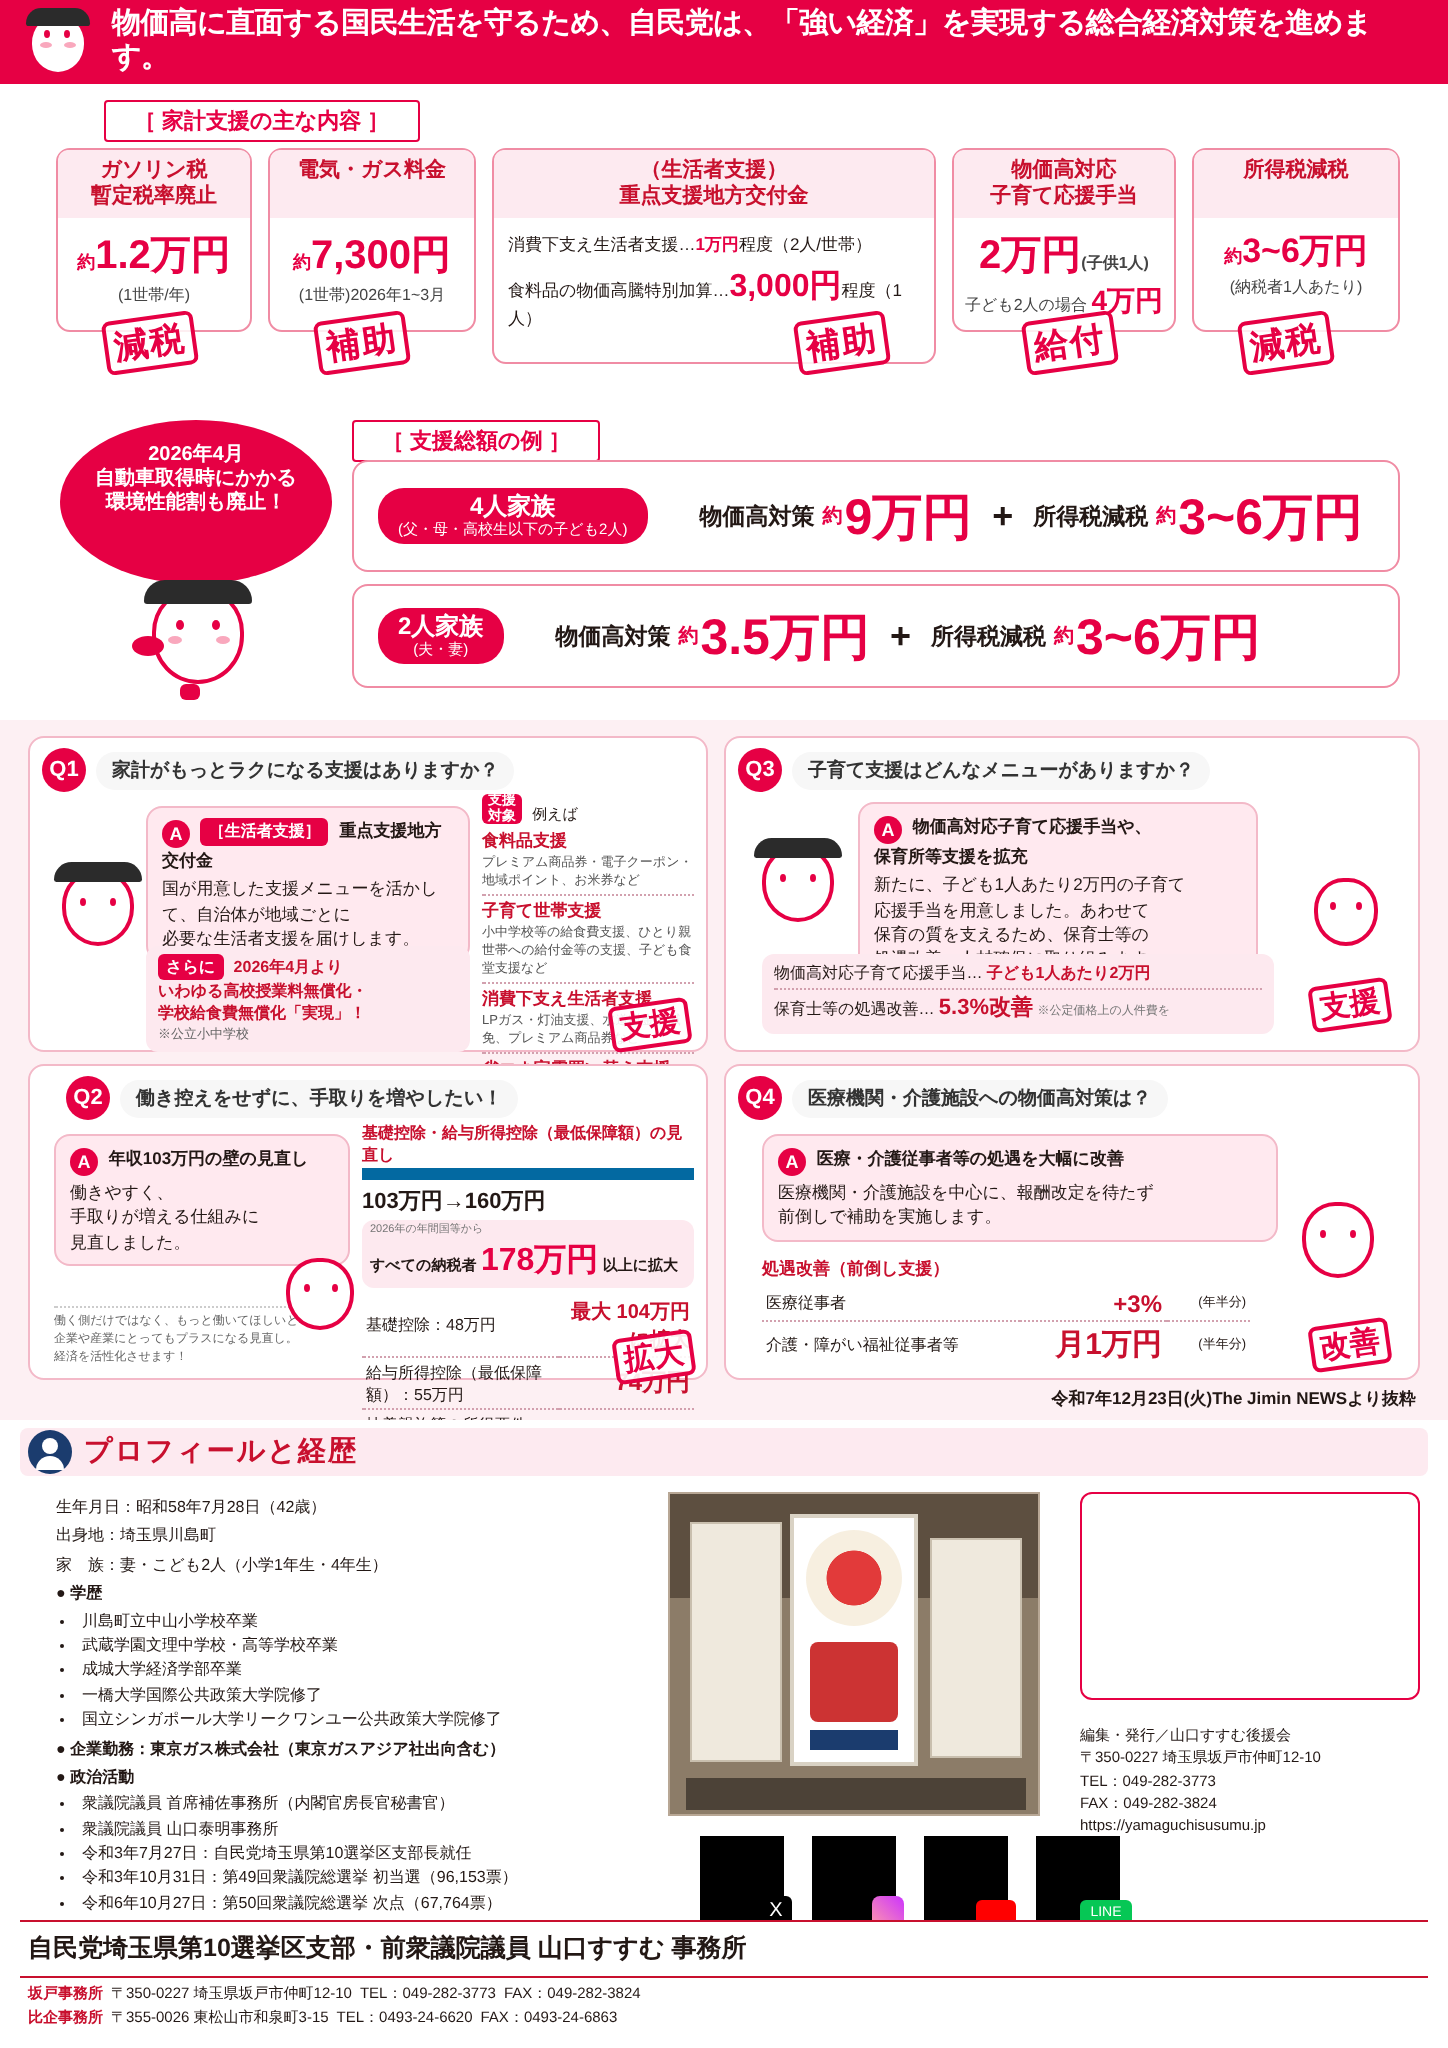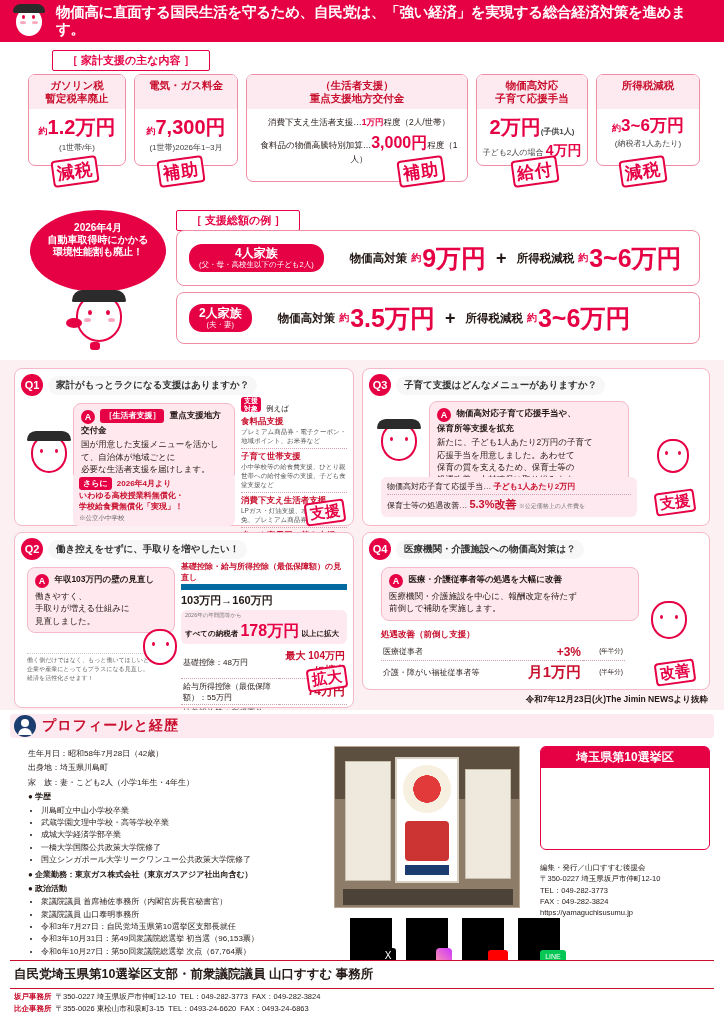--- a/index.html
+++ b/index.html
@@ -192,21 +192,21 @@
         </div>
         <div class="sub">(1世帯)2026年1~3月</div>
       </div>
     </div>
     <div class="stamp" style="left:158px;top:116px;">補助</div>
 
     <div class="card" style="left:246px;top:32px;width:222px;height:108px;">
       <div class="ttl">
         <span>（生活者支援）</span><br><span>重点支援地方交付金</span>
       </div>
-      <div class="body" style="text-align:center;padding-left:7px;">
+      <div class="body" style="text-align:left;padding-left:7px;">
         <div style="font-size:8.5px;margin-top:3px;">
           <span>消費下支え生活者支援…</span><span class="amt mid">1万円</span><span>程度（2人/世帯）</span>
         </div>
         <div style="font-size:8.5px;margin-top:4px;">
           <span>食料品の物価高騰特別加算…</span><span class="amt" style="font-size:16px">3,000円</span><span>程度（1人）</span>
         </div>
       </div>
     </div>
     <div class="stamp" style="left:398px;top:116px;">補助</div>
 
@@ -399,21 +399,21 @@
 
       <div style="position:absolute;left:286px;top:62px;width:50px;height:56px;">
         <div style="position:absolute;left:8px;top:8px;width:32px;height:34px;background:#fff;border:2px solid #e60044;border-radius:46% 46% 50% 50%;"></div>
         <div style="position:absolute;left:16px;top:20px;width:3px;height:4px;background:#e60044;border-radius:50%"></div>
         <div style="position:absolute;left:29px;top:20px;width:3px;height:4px;background:#e60044;border-radius:50%"></div>
       </div>
 
       <div class="stamp2" style="left:292px;top:122px;">支援</div>
     </div>
 
-    <div class="qbox" style="left:14px;top:172px;width:340px;height:176px;">
+    <div class="qbox" style="left:14px;top:172px;width:340px;height:158px;padding-left:12px;">
       <div class="qhead">
         <div class="qbadge">Q2</div>
         <div class="qtext">働き控えをせずに、手取りを増やしたい！</div>
       </div>
 
       <div class="abubble" style="position:absolute;left:12px;top:34px;width:148px;">
         <div style="margin-bottom:2px">
           <span class="abadge">A</span>
           <b>年収103万円の壁の見直し</b>
         </div>
@@ -551,21 +551,20 @@
       <div style="position:absolute;left:10px;top:14px;width:46px;height:120px;background:#efe9dd;border:1px solid #c9bfae;"></div>
       <div style="position:absolute;left:60px;top:10px;width:64px;height:126px;background:#fff;border:2px solid #d9d2c4;"></div>
       <div style="position:absolute;left:68px;top:18px;width:48px;height:48px;border-radius:50%;background:radial-gradient(circle,#e23a3a 0 40%,#f7efe0 41%);"></div>
       <div style="position:absolute;left:70px;top:74px;width:44px;height:40px;background:#c33;border-radius:4px;"></div>
       <div style="position:absolute;left:70px;top:118px;width:44px;height:10px;background:#1b3c6e;"></div>
       <div style="position:absolute;left:130px;top:22px;width:46px;height:110px;background:#efe9dd;border:1px solid #c9bfae;"></div>
       <div style="position:absolute;left:8px;top:142px;width:170px;height:16px;background:#4c4237;"></div>
     </div>
 
     <div class="distbox" style="left:540px;top:36px;width:170px;height:104px;">
-      <div class="dt">埼玉県第10選挙区</div>
     </div>
 
     <div class="editbox" style="left:540px;top:152px;width:176px;">
       <div>編集・発行／山口すすむ後援会</div>
       <div>〒350-0227 埼玉県坂戸市仲町12-10</div>
       <div>TEL：049-282-3773</div>
       <div>FAX：049-282-3824</div>
       <div>https://yamaguchisusumu.jp</div>
     </div>
 

